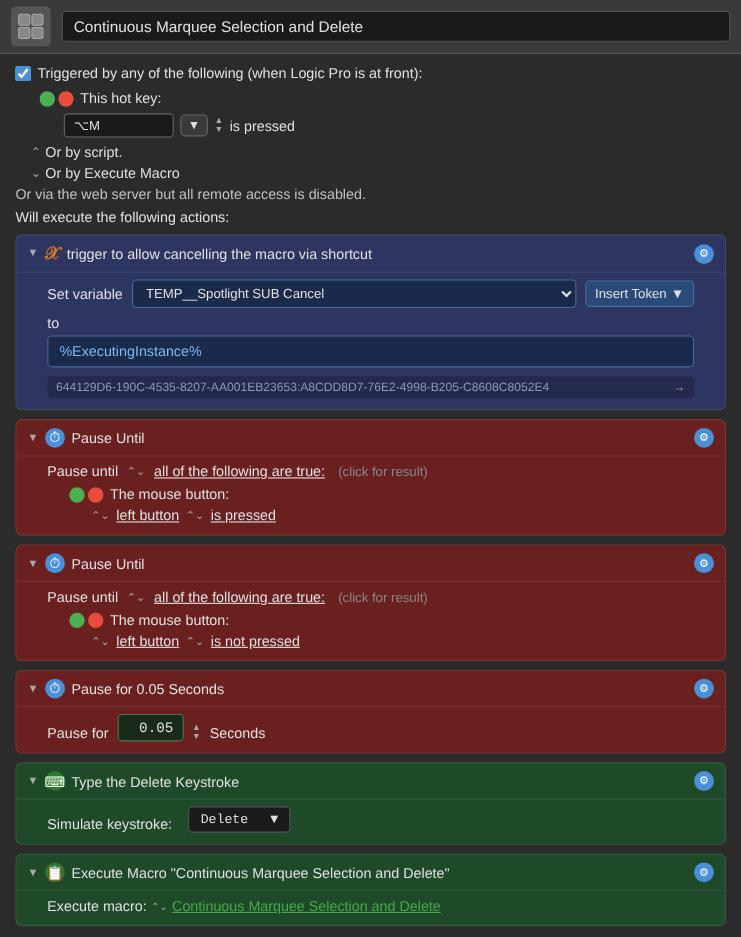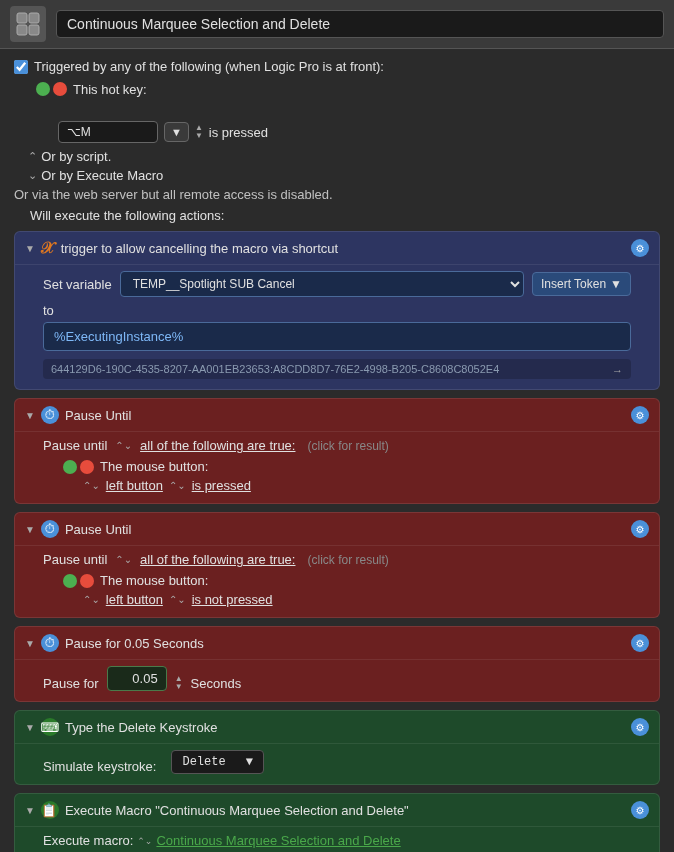--- a/index.html
+++ b/index.html
@@ -62,24 +62,24 @@
       height: 14px;
       accent-color: #4a90d9;
     }
     .trigger-label {
       font-size: 13px;
       color: #e0e0e0;
     }
 
     .hotkey-row {
       display: flex;
-      align-items: flex-start;
+      align-items: center;
       gap: 6px;
       margin-left: 22px;
-      margin-bottom: 24px;
+      margin-bottom: 6px;
     }
     .add-remove-btns {
       display: flex;
       gap: 3px;
     }
     .btn-green {
       width: 14px;
       height: 14px;
       background: #4CAF50;
       border-radius: 50%;
@@ -151,21 +151,20 @@
 
     .webserver-row {
       margin-bottom: 6px;
       color: #c0c0c0;
       font-size: 13px;
     }
     .will-execute-row {
       font-size: 13px;
       color: #e0e0e0;
       margin-bottom: 8px;
-      margin-left: 16px;
     }
 
     
     .action-block {
       border-radius: 6px;
       margin-bottom: 8px;
       overflow: hidden;
       border: 1px solid rgba(255,255,255,0.1);
     }
 
@@ -361,20 +360,21 @@
     }
     .seconds-input {
       background: #1a2a1a;
       border: 1px solid #4a7a4a;
       border-radius: 4px;
       padding: 4px 8px;
       color: #e0e0e0;
       font-size: 13px;
       width: 60px;
       text-align: right;
+      font-family: Liberation Mono, monospace;
     }
     .seconds-label {
       color: #e0e0e0;
       font-size: 13px;
     }
 
     
     .keystroke-row {
       display: flex;
       align-items: flex-end;

